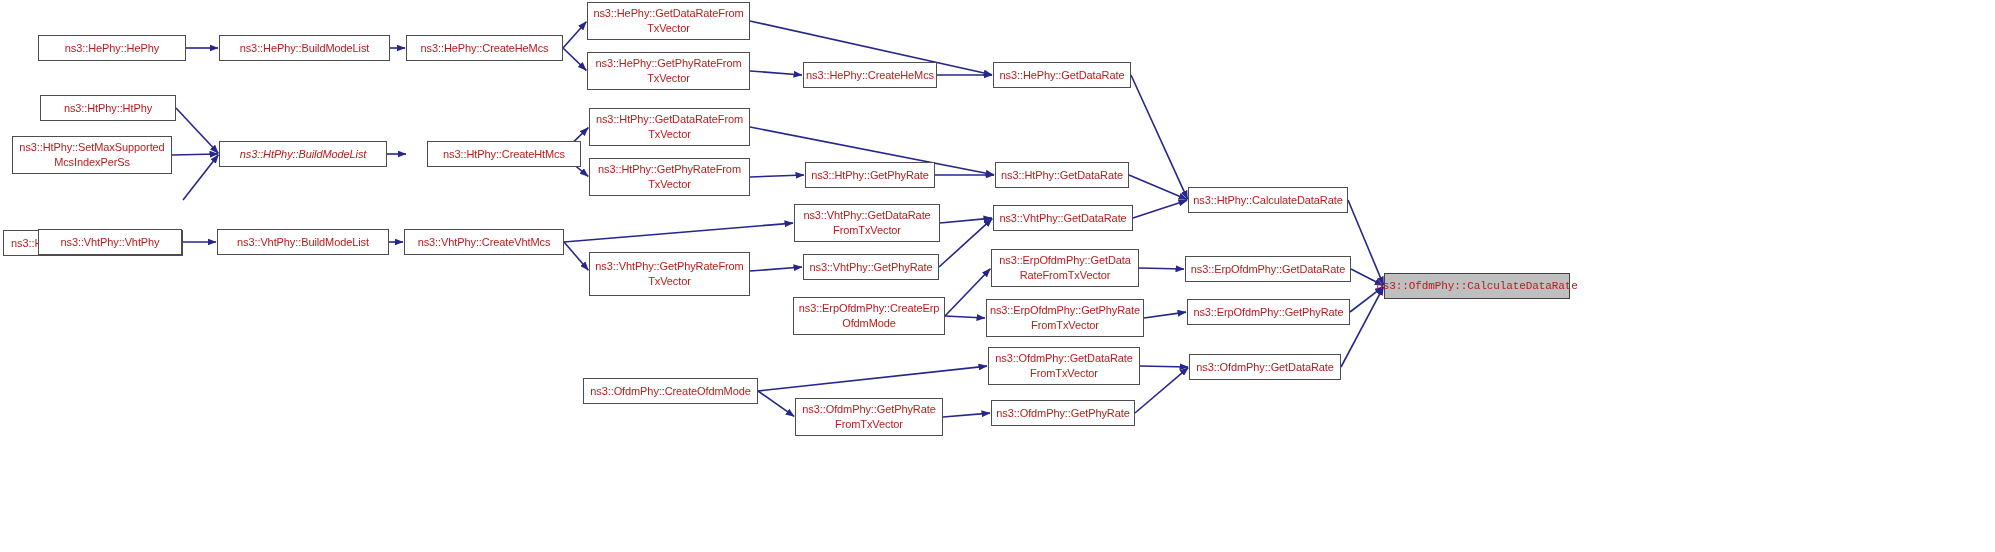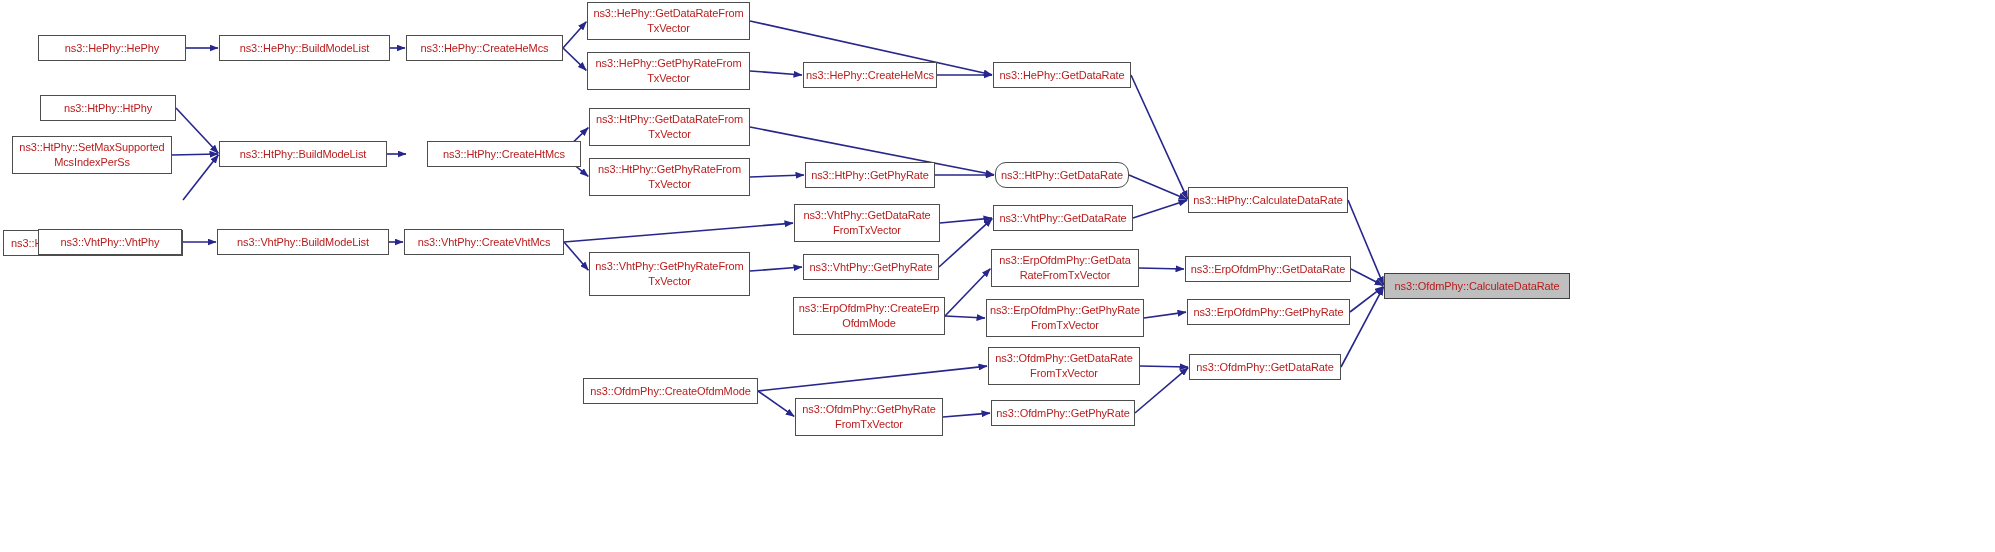--- a/index.html
+++ b/index.html
@@ -37,20 +37,21 @@
     justify-content: center;
     text-align: center;
     letter-spacing: -0.1px;
     white-space: pre-line;
     z-index: 2;
     cursor: default;
   }
   .node.highlight {
     background: #bfbfbf;
     border-color: #404040;
+    font-family: Liberation Mono, monospace;
   }
 </style>
 </head>
 <body>
 
 <div id="canvas">
   <svg id="edge-layer" xmlns="http://www.w3.org/2000/svg">
     <defs>
       <marker id="arrowhead" markerWidth="9" markerHeight="7" refX="8.5" refY="3.5" orient="auto" markerUnits="userSpaceOnUse">
         <polygon points="0 0, 9 3.5, 0 7" fill="#26268c"></polygon>
@@ -105,28 +106,28 @@
       <div class="node" style="left: 587px; top: 2px; width: 163px; height: 38px;">ns3::HePhy::GetDataRateFrom
 TxVector</div>
       <div class="node" style="left: 587px; top: 52px; width: 163px; height: 38px;">ns3::HePhy::GetPhyRateFrom
 TxVector</div>
       <div class="node" style="left: 803px; top: 62px; width: 134px; height: 26px;">ns3::HePhy::CreateHeMcs</div>
       <div class="node" style="left: 993px; top: 62px; width: 138px; height: 26px;">ns3::HePhy::GetDataRate</div>
       <div class="node" style="left: 40px; top: 95px; width: 136px; height: 26px;">ns3::HtPhy::HtPhy</div>
       <div class="node" style="left: 12px; top: 136px; width: 160px; height: 38px;">ns3::HtPhy::SetMaxSupported
 McsIndexPerSs</div>
       <div class="node" style="left: 3px; top: 187px; width: 180px; height: 26px; margin-top: 43px;">ns3::HtPhy::SetMaxSupportedNss</div>
-      <div class="node" style="left: 219px; top: 141px; width: 168px; height: 26px;">ns3::HtPhy::BuildModeList</div>
+      <div class="node" style="left: 219px; top: 141px; width: 168px; height: 26px; font-style: italic;">ns3::HtPhy::BuildModeList</div>
       <div class="node" style="left: 407px; top: 141px; width: 154px; height: 26px; margin-left: 20px;">ns3::HtPhy::CreateHtMcs</div>
       <div class="node" style="left: 589px; top: 108px; width: 161px; height: 38px;">ns3::HtPhy::GetDataRateFrom
 TxVector</div>
       <div class="node" style="left: 589px; top: 158px; width: 161px; height: 38px;">ns3::HtPhy::GetPhyRateFrom
 TxVector</div>
       <div class="node" style="left: 805px; top: 162px; width: 130px; height: 26px;">ns3::HtPhy::GetPhyRate</div>
-      <div class="node" style="left: 995px; top: 162px; width: 134px; height: 26px; border-radius: 11px;">ns3::HtPhy::GetDataRate</div>
+      <div class="node" style="left: 995px; top: 162px; width: 134px; height: 26px;">ns3::HtPhy::GetDataRate</div>
       <div class="node" style="left: 1188px; top: 187px; width: 160px; height: 26px;">ns3::HtPhy::CalculateDataRate</div>
       <div class="node" style="left: 38px; top: 229px; width: 144px; height: 26px;">ns3::VhtPhy::VhtPhy</div>
       <div class="node" style="left: 217px; top: 229px; width: 172px; height: 26px;">ns3::VhtPhy::BuildModeList</div>
       <div class="node" style="left: 404px; top: 229px; width: 160px; height: 26px;">ns3::VhtPhy::CreateVhtMcs</div>
       <div class="node" style="left: 794px; top: 204px; width: 146px; height: 38px;">ns3::VhtPhy::GetDataRate
 FromTxVector</div>
       <div class="node" style="left: 589px; top: 252px; width: 161px; height: 44px;">ns3::VhtPhy::GetPhyRateFrom
 TxVector</div>
       <div class="node" style="left: 803px; top: 254px; width: 136px; height: 26px;">ns3::VhtPhy::GetPhyRate</div>
       <div class="node" style="left: 993px; top: 205px; width: 140px; height: 26px;">ns3::VhtPhy::GetDataRate</div>

